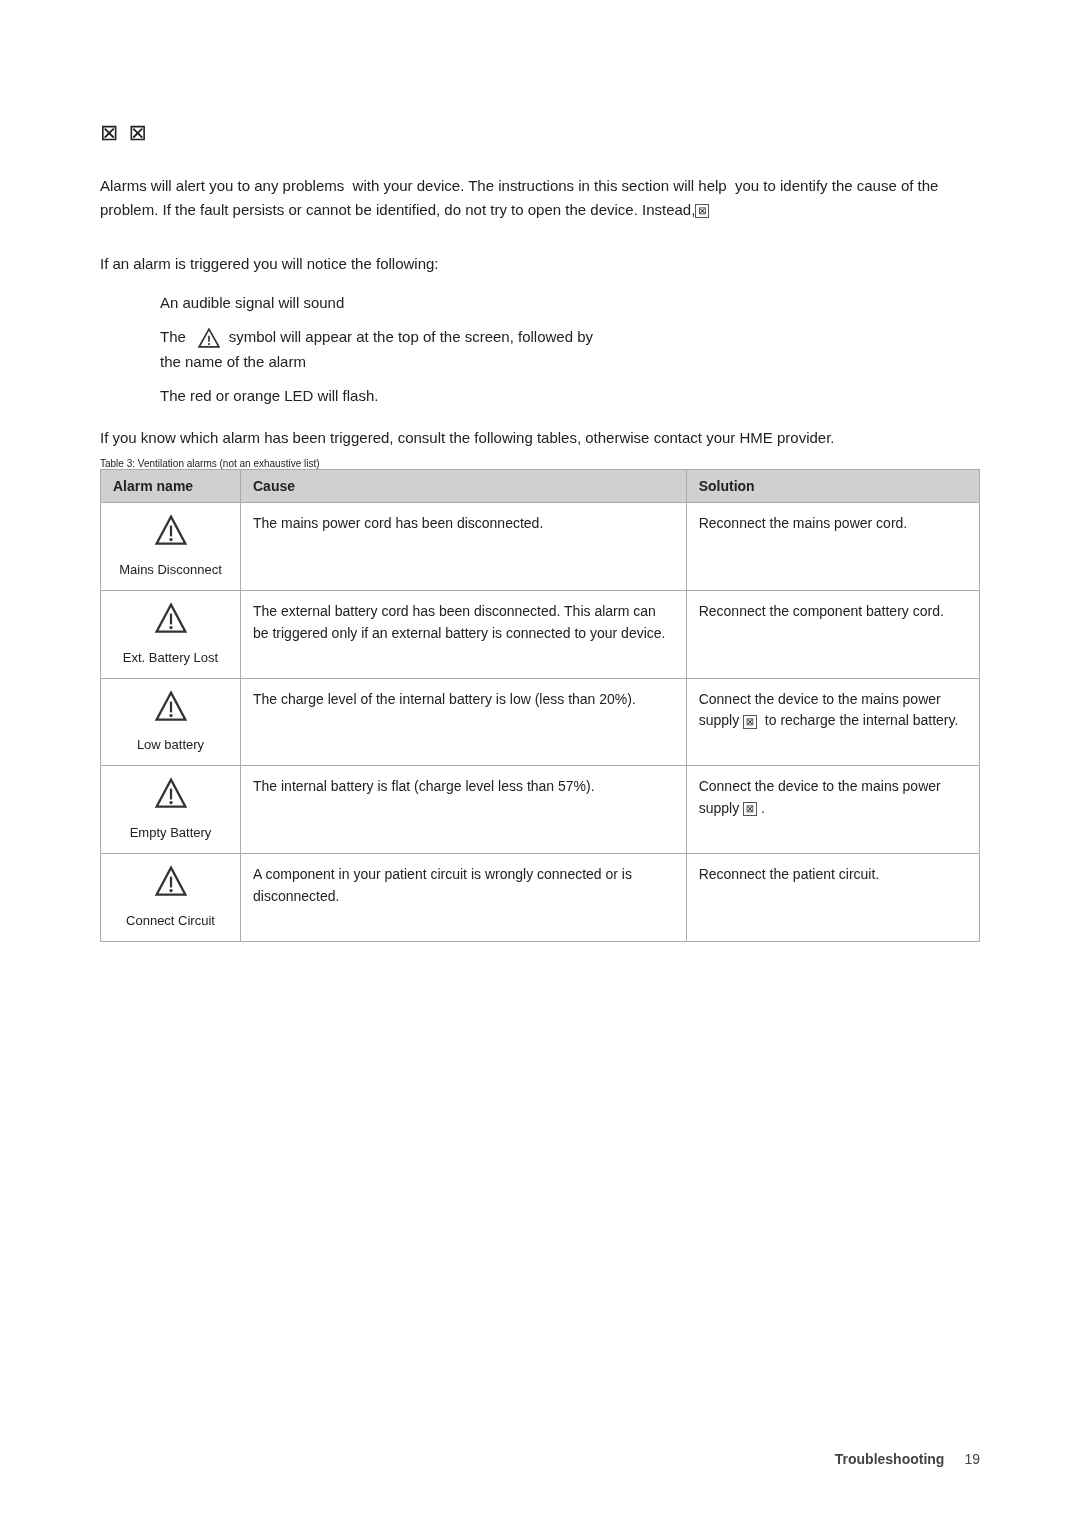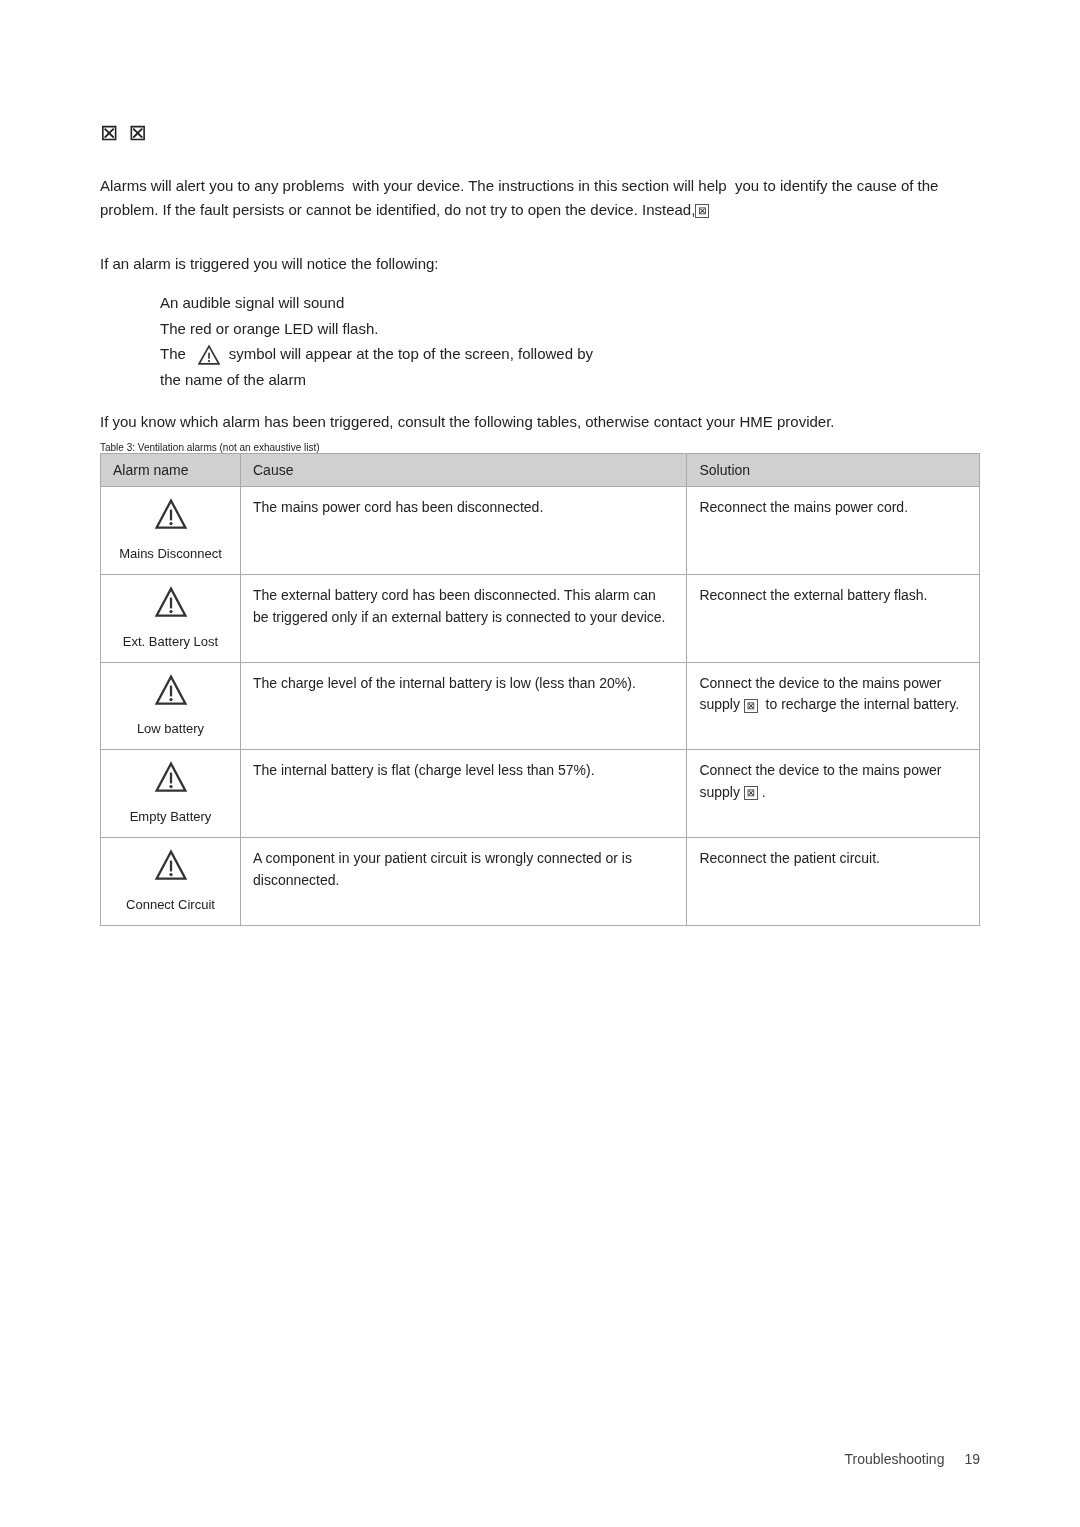--- a/index.html
+++ b/index.html
@@ -37,41 +37,42 @@
     }
     .bullet-list {
       margin-left: 60px;
       margin-bottom: 18px;
     }
     .bullet-list .item {
       line-height: 1.7;
       display: flex;
       align-items: flex-start;
       gap: 6px;
+      margin-top: 8px;
     }
     .consult-text {
       margin-bottom: 8px;
       line-height: 1.6;
     }
     .table-caption {
       font-size: 10px;
     }
     table {
       width: 100%;
       border-collapse: collapse;
       margin-bottom: 40px;
     }
     thead tr {
       background: #d0d0d0;
     }
     thead th {
       padding: 8px 12px;
       text-align: left;
       font-size: 14px;
-      font-weight: normal;
+      font-weight: bold;
       border: 1px solid #aaa;
     }
     tbody tr {
       border-bottom: 1px solid #aaa;
       vertical-align: top;
     }
     tbody td {
       padding: 10px 12px;
       font-size: 14px;
       line-height: 1.55;
@@ -100,20 +101,21 @@
       bottom: 60px;
       right: 100px;
       font-size: 14px;
       color: #444;
       display: flex;
       align-items: center;
       gap: 20px;
     }
     .footer-label {
       font-size: 14px;
+      font-weight: bold;
     }
     .footer-page {
       font-size: 14px;
     }
     .box-symbol {
       display: inline-block;
       width: 14px;
       height: 14px;
       border: 1px solid #555;
       vertical-align: middle;
@@ -141,32 +143,32 @@
     Instead,<span class="box-symbol">⊠</span>
   </p>
 
   <p class="triggered-text">If an alarm is triggered you will notice the following:</p>
 
   <div class="bullet-list">
     <div class="item">
       <span>An audible signal will sound</span>
     </div>
     <div class="item">
-      <span>The red or orange LED will flash.</span>
-    </div>
-    <div class="item">
       <span>The &nbsp;
         <svg width="22" height="22" viewBox="0 0 40 40" style="vertical-align:middle;display:inline-block;">
           <polygon points="20,4 38,36 2,36" fill="none" stroke="#333" stroke-width="3"></polygon>
           <line x1="20" y1="16" x2="20" y2="27" stroke="#333" stroke-width="3"></line>
           <circle cx="20" cy="31" r="2" fill="#333"></circle>
         </svg>
         &nbsp;symbol will appear at the top of the screen, followed by<br>the name of the alarm
       </span>
     </div>
+    <div class="item">
+      <span>The red or orange LED will flash.</span>
+    </div>
   </div>
 
   <p class="consult-text">If you know which alarm has been triggered, consult the following tables, otherwise contact your HME provider.</p>
 
   <div class="table-caption">Table 3: Ventilation alarms    (not an exhaustive list)</div>
 
   <table>
     <thead>
       <tr>
         <th>Alarm name</th>
@@ -196,21 +198,21 @@
           <span class="bell-icon alarm-icon">
             <svg width="38" height="38" viewBox="0 0 40 40">
               <polygon points="20,4 36,34 4,34" fill="none" stroke="#333" stroke-width="2.5"></polygon>
               <line x1="20" y1="14" x2="20" y2="26" stroke="#333" stroke-width="2.5"></line>
               <circle cx="20" cy="29.5" r="1.8" fill="#333"></circle>
             </svg>
           </span>
           <span class="alarm-name">Ext. Battery Lost</span>
         </td>
         <td>The external battery cord has been disconnected. This alarm can be triggered only if an external battery is connected to your device.</td>
-        <td>Reconnect the external battery flash.</td>
+        <td>Reconnect the component battery cord.</td>
       </tr>
 
       <tr>
         <td class="alarm-cell">
           <span class="bell-icon alarm-icon">
             <svg width="38" height="38" viewBox="0 0 40 40">
               <polygon points="20,4 36,34 4,34" fill="none" stroke="#333" stroke-width="2.5"></polygon>
               <line x1="20" y1="14" x2="20" y2="26" stroke="#333" stroke-width="2.5"></line>
               <circle cx="20" cy="29.5" r="1.8" fill="#333"></circle>
             </svg>

